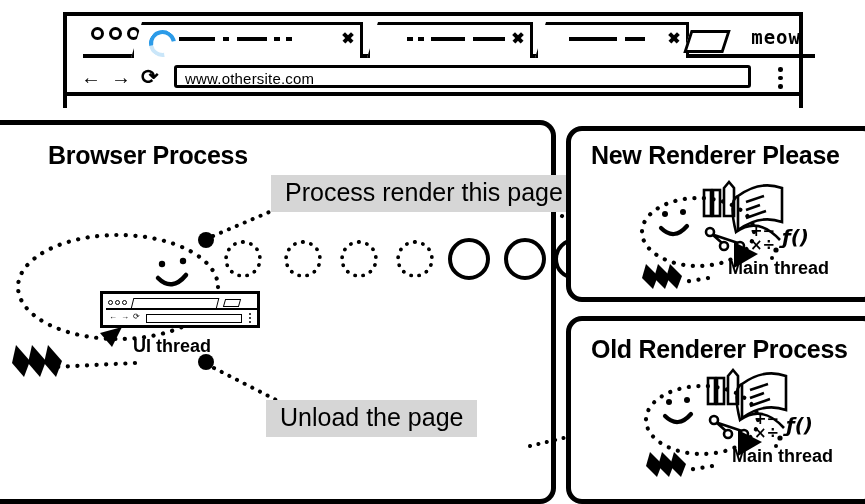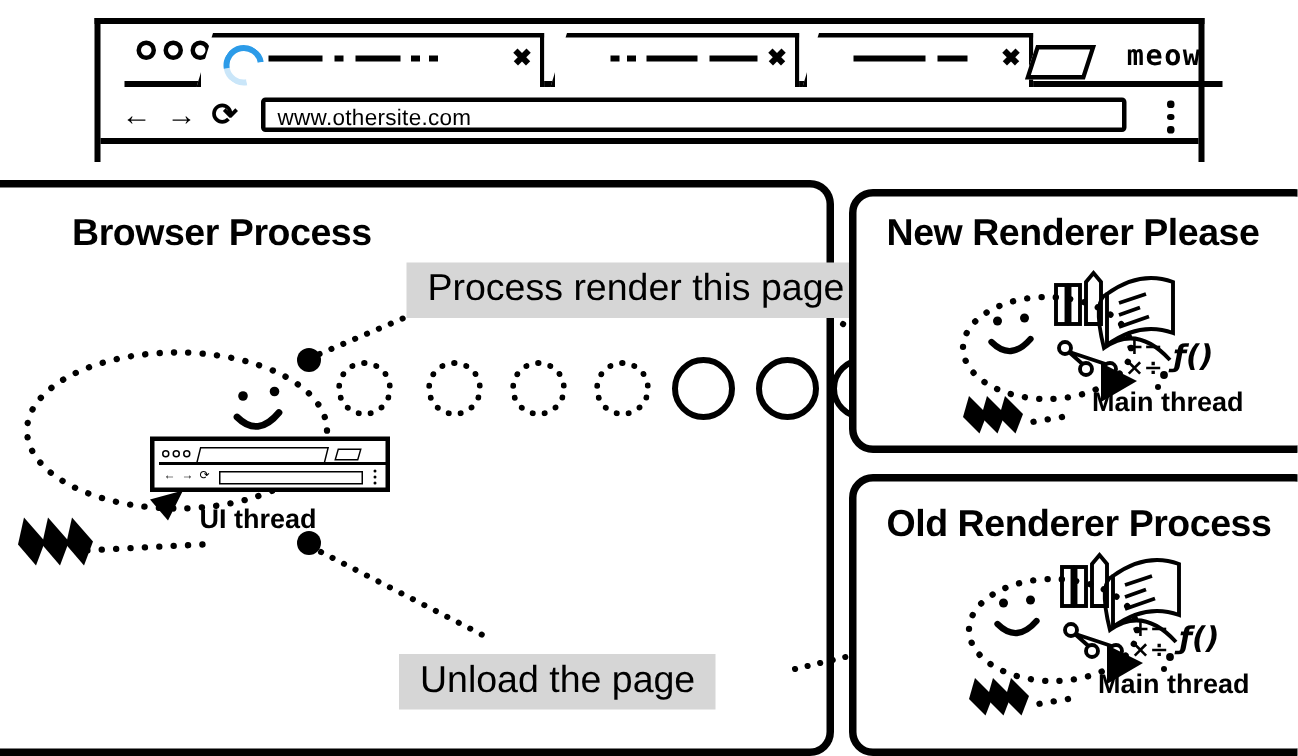--- a/index.html
+++ b/index.html
@@ -55,21 +55,21 @@
   #new-renderer{left:566px;top:126px;width:313px;height:176px;border-radius:16px;}
   #old-renderer{left:566px;top:316px;width:313px;height:188px;border-radius:16px;}
   .panel-title{position:absolute;font-size:25px;font-weight:700;letter-spacing:-.3px;white-space:nowrap;}
   #browser-process .panel-title{left:42px;top:16px;margin-left:20px;}
   #new-renderer .panel-title{left:20px;top:10px;}
   #old-renderer .panel-title{left:20px;top:14px;}
 
   
   .bubble{position:absolute;background:#D6D6D6;font-size:25px;padding:3px 14px 5px;white-space:nowrap;}
   #bubble-render{left:271px;top:175px;}
-  #bubble-unload{left:266px;top:436px;}
+  #bubble-unload{left:266px;top:400px;}
 
   
   .circ{position:absolute;border-radius:50%;box-sizing:border-box;}
   .circ.dotted{border:4px dotted #000;width:38px;height:38px;}
   .circ.solid{border:4.5px solid #000;width:42px;height:42px;}
 
   
   .thread-label{position:absolute;font-size:18px;font-weight:600;white-space:nowrap;}
 
   svg{position:absolute;overflow:visible;}

